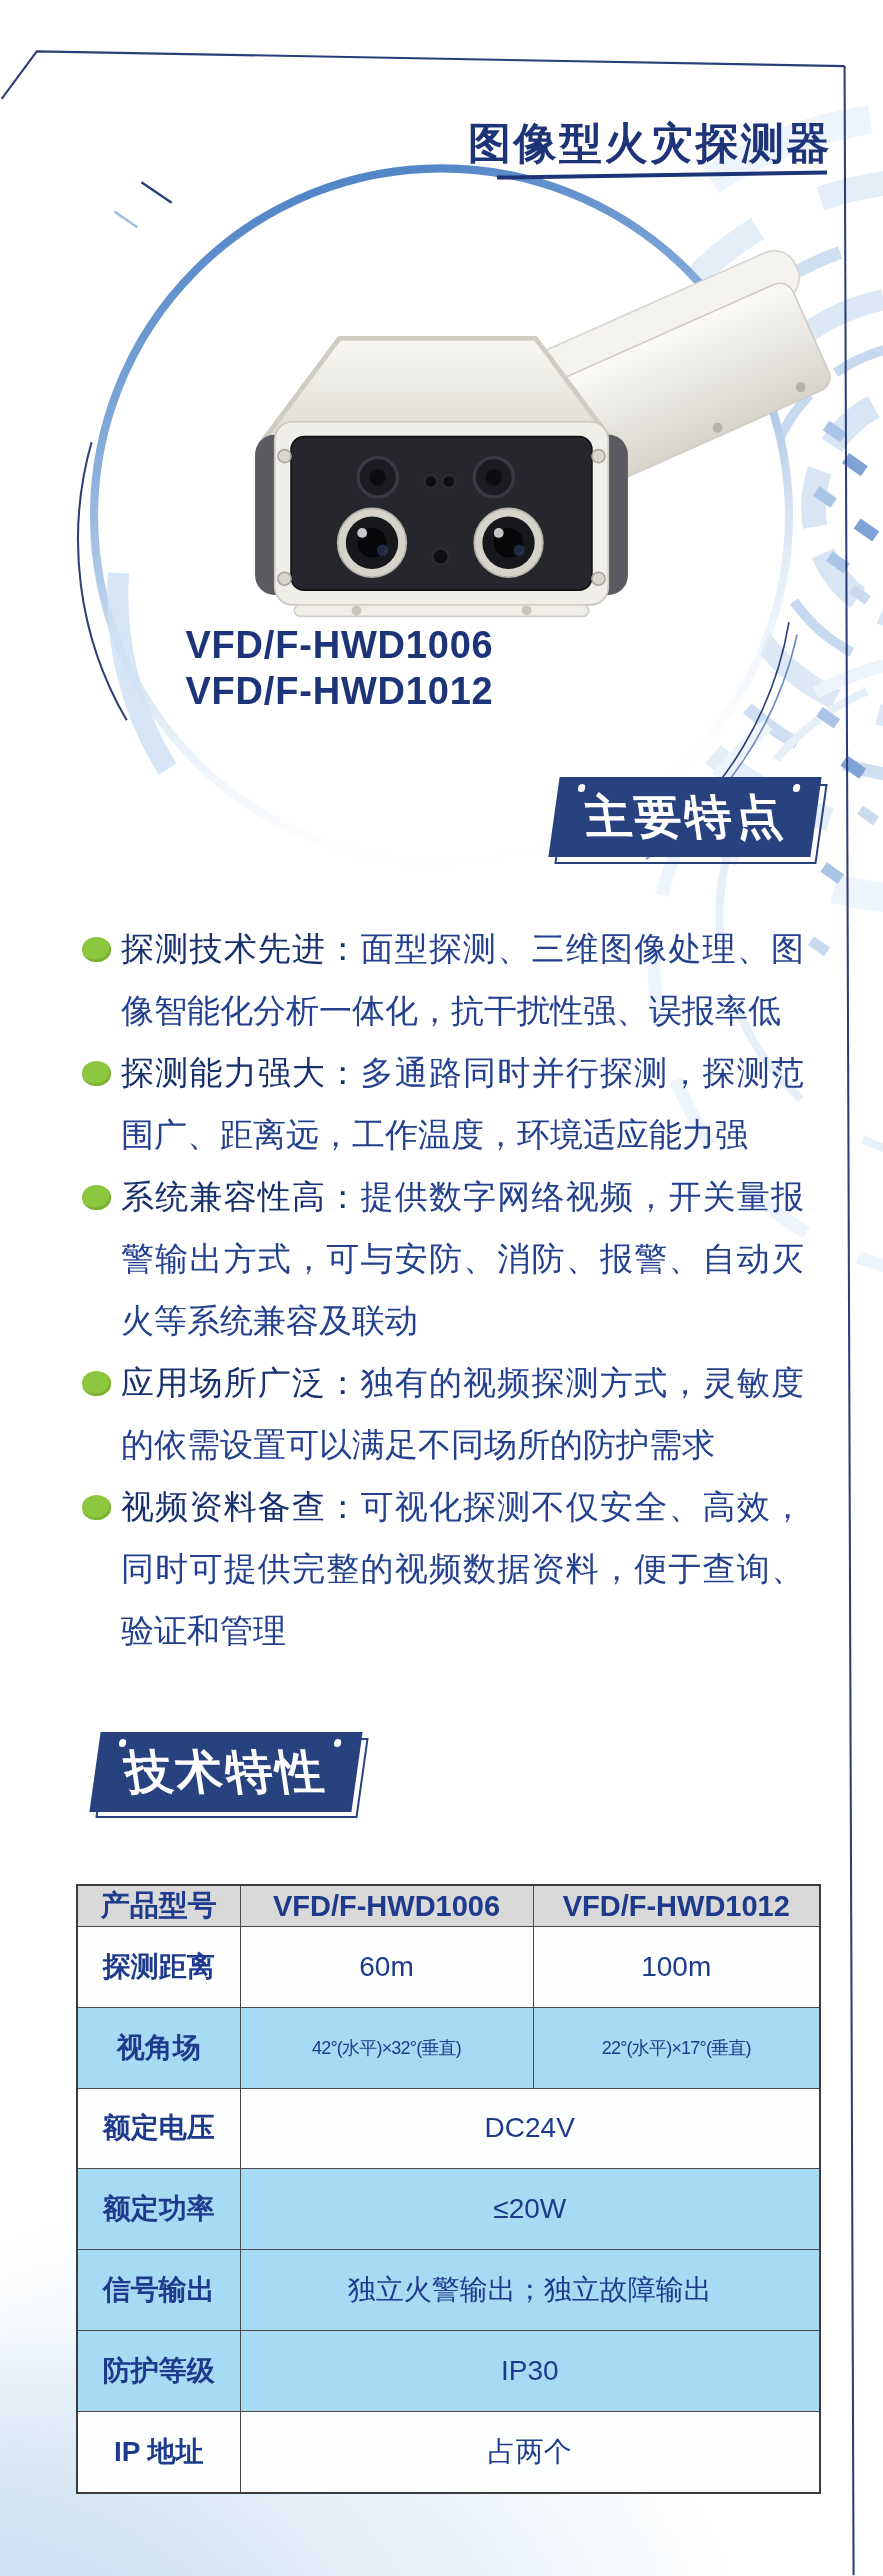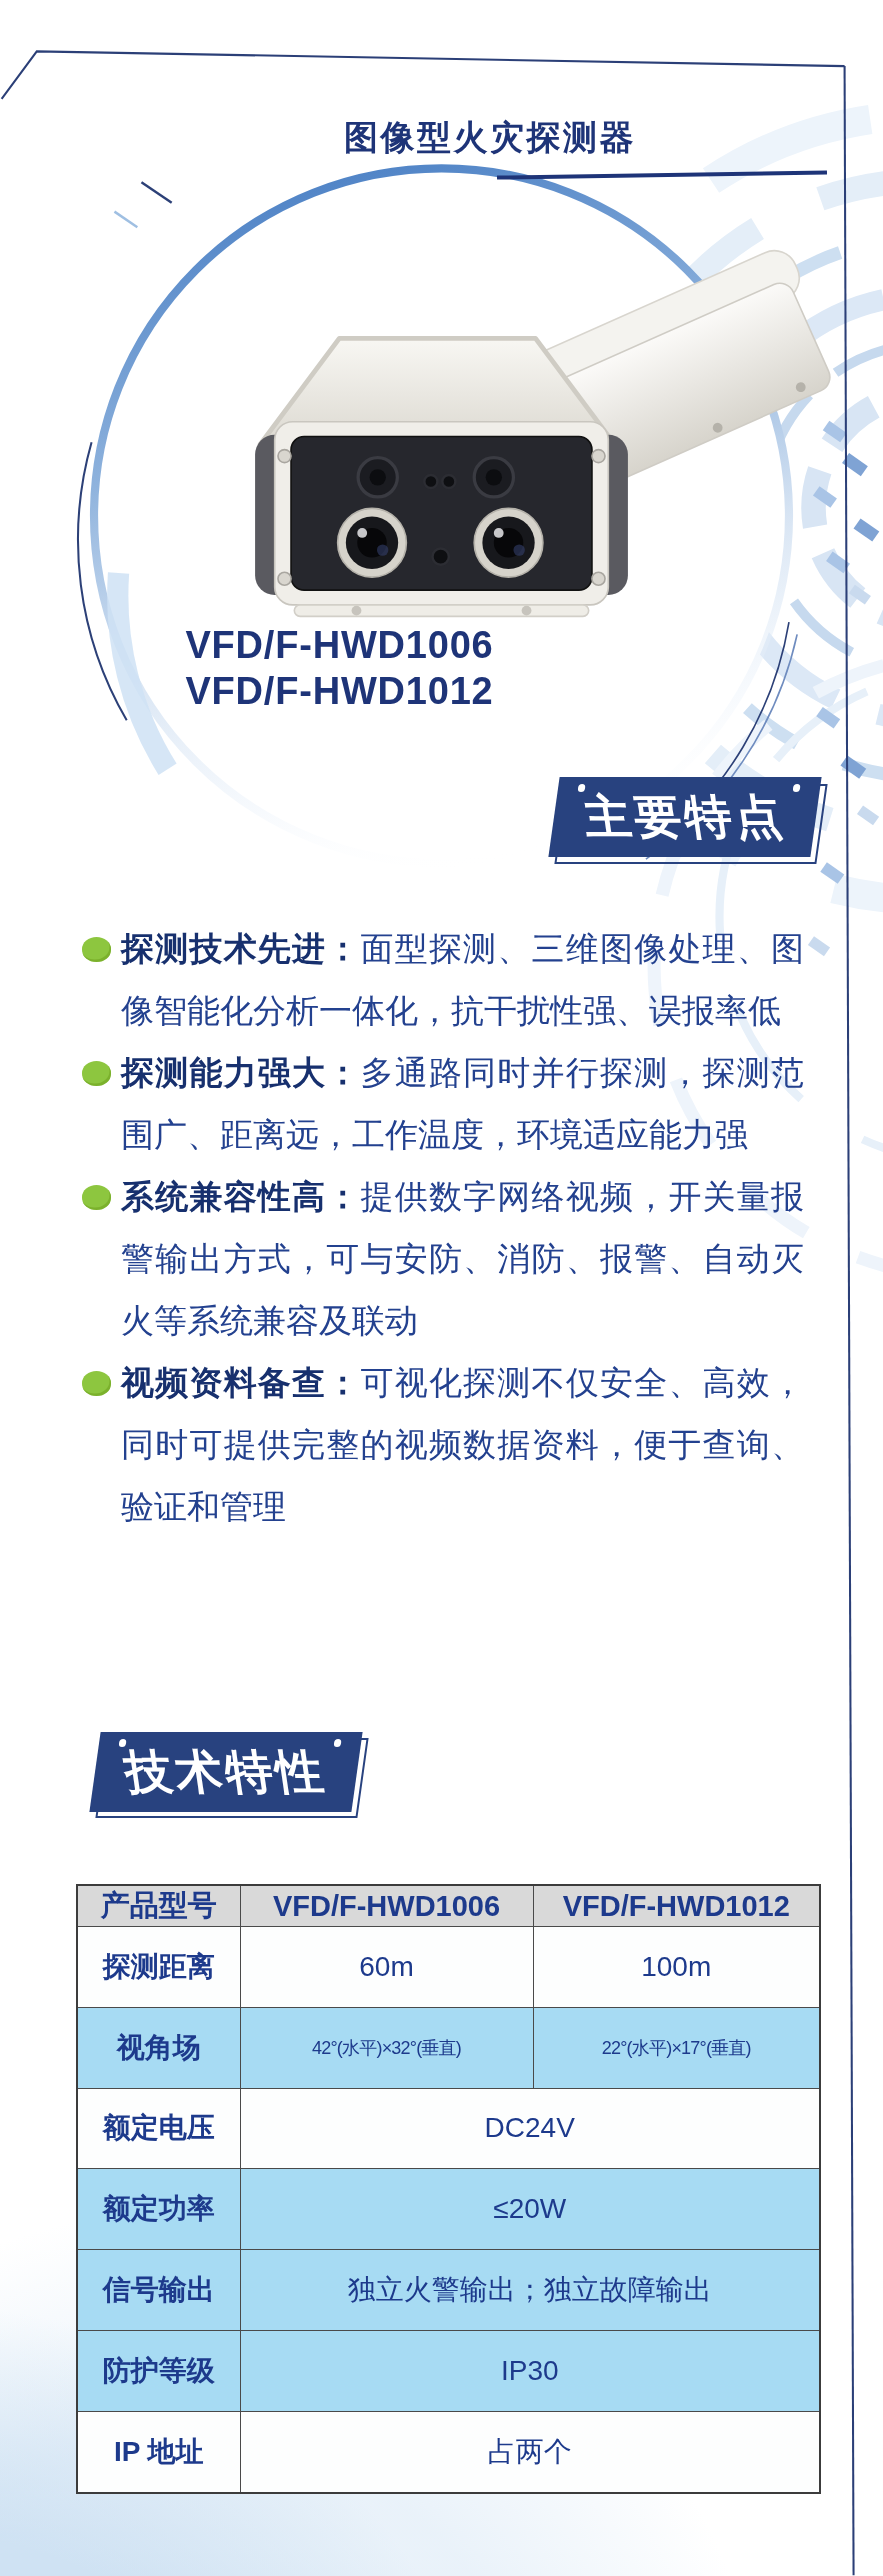--- a/index.html
+++ b/index.html
@@ -19,21 +19,21 @@
   body{
     width:883px;height:2576px;position:relative;overflow:hidden;
     font-family:"Liberation Sans","DejaVu Sans",sans-serif;
   }
   .abs{position:absolute;}
   
   #deco{position:absolute;left:0;top:0;width:883px;height:2576px;z-index:0;}
   
   .page-title{
     left:344px;top:115px;width:488px;height:52px;
-    text-align:left;font-size:34px;font-weight:bold;color:var(--brand-navy,#1e3478);
+    text-align:right;font-size:43px;font-weight:bold;color:var(--brand-navy,#1e3478);
     letter-spacing:2.5px;z-index:2;
   }
   .title-underline{
     left:497px;top:173px;width:330px;height:4.1px;
     background:var(--brand-navy,#1e3478);transform:rotate(-0.9deg);z-index:2;
   }
   
   .models{
     left:143px;top:622px;width:393px;text-align:center;z-index:3;
     color:var(--brand-navy,#1e3478);font-weight:bold;font-size:38px;line-height:46px;
@@ -60,21 +60,21 @@
   
   .features{
     left:82px;top:918px;width:738px;z-index:2;
   }
   .feature{
     position:relative;padding-left:39px;width:722px;
     font-size:33px;line-height:62px;color:var(--feature-text,#23418f);
     text-align:justify;text-justify:inter-ideograph;
   }
   .feature{width:722px;}
-  .feature .f-label{font-weight:700;color:var(--feature-label,#17306e);}
+  .feature .f-label{font-weight:400;color:var(--feature-label,#17306e);}
   .feature .bullet{
     position:absolute;left:0;top:19px;width:29.4px;height:24.5px;border-radius:50%;
     background:var(--bullet-green,#8dc63f);
     box-shadow:inset -1.6px -2.5px 0 rgba(110,160,30,.55);
   }
   
   .spec-table-wrap{left:76px;top:1884px;width:743px;height:598px;z-index:2;}
   table.spec{
     width:743px;height:610px;border-collapse:collapse;table-layout:fixed;
     font-size:28px;color:var(--table-text,#1d3a8c);
@@ -244,20 +244,23 @@
   </div>
 
   <div class="feature">
     <span class="bullet"></span><span class="f-label">探测能力强大：</span><span class="f-text">多通路同时并行探测，探测范围广、距离远，工作温度，环境适应能力强</span>
   </div>
 
   <div class="feature">
     <span class="bullet"></span><span class="f-label">系统兼容性高：</span><span class="f-text">提供数字网络视频，开关量报警输出方式，可与安防、消防、报警、自动灭火等系统兼容及联动</span>
   </div>
 
+  <div class="feature">
+    <span class="bullet"></span><span class="f-label">应用场所广泛：</span><span class="f-text">独有的视频探测方式，灵敏度的依需设置可以满足不同场所的防护需求</span>
+  </div>
 
   <div class="feature">
     <span class="bullet"></span><span class="f-label">视频资料备查：</span><span class="f-text">可视化探测不仅安全、高效，同时可提供完整的视频数据资料，便于查询、验证和管理</span>
   </div>
 </div>
 
 <div class="abs badge-outline" style="left:101px;top:1738px;"></div>
 <div class="abs badge" style="left:95px;top:1732px;">
   <span class="pin left"></span>
   <span class="pin right"></span>

